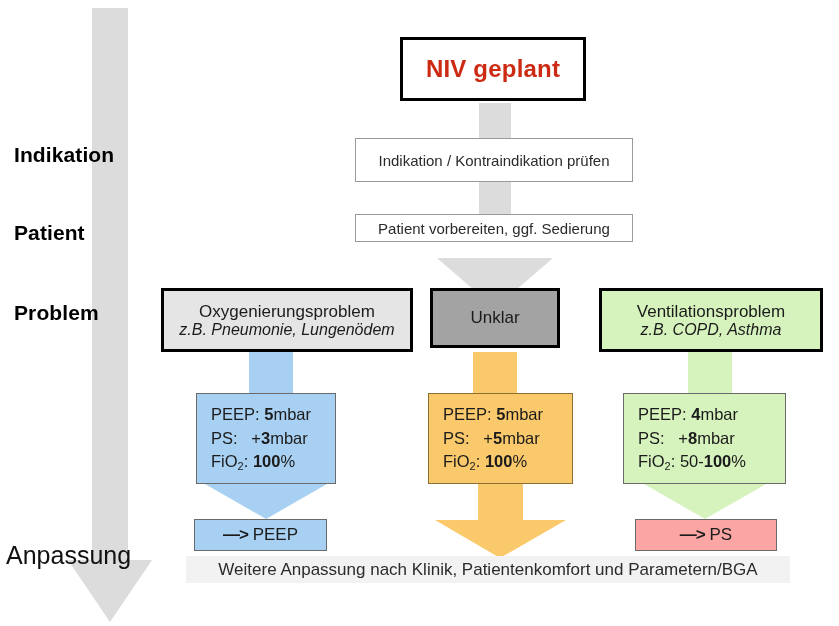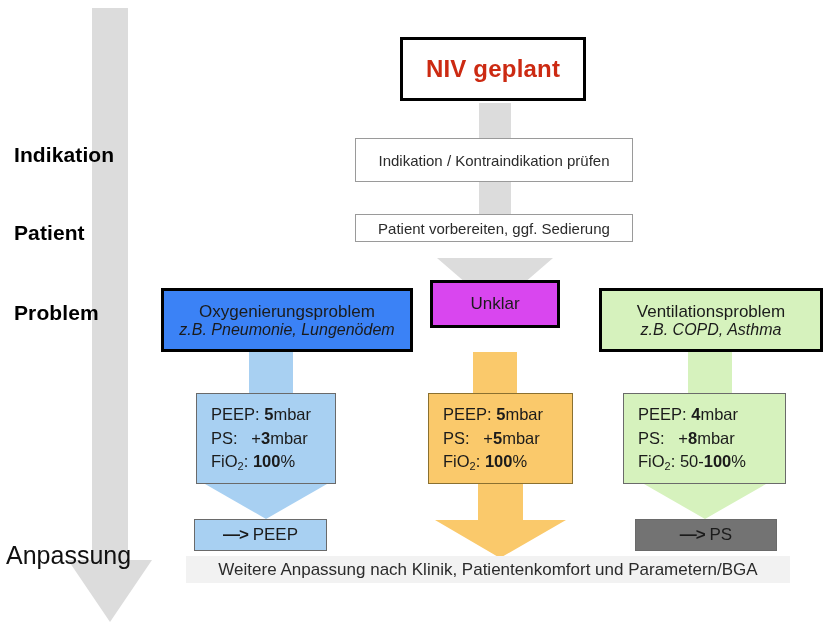--- a/index.html
+++ b/index.html
@@ -141,38 +141,38 @@
   <div class="conn" style="left:479px; top:182px; width:32px; height:32px; background:#dcdcdc;"></div>
 
   <div class="box box-plain" style="left:355px; top:214px; width:278px; height:28px;">
     <span>Patient vorbereiten, ggf. Sedierung</span>
   </div>
 
   <svg class="conn" style="left:437px; top:258px; width:116px; height:32px;" viewBox="0 0 116 32" preserveAspectRatio="none">
     <polygon points="0,0 116,0 79,32 37,32" fill="#dcdcdc"></polygon>
   </svg>
 
-  <div class="box box-problem" style="left:161px; top:288px; width:252px; height:64px; background:#3b82f6;">
+  <div class="box box-problem" style="left:161px; top:288px; width:252px; height:64px; background:#e5e5e5;">
     <span class="p-main">Oxygenierungsproblem</span>
     <span class="p-sub">z.B. Pneumonie, Lungenödem</span>
   </div>
   <div class="conn" style="left:249px; top:352px; width:44px; height:41px; background:#a8d0f2;"></div>
   <div class="box box-params" style="left:196px; top:393px; width:140px; height:91px; background:#a8d0f2;">
     <span class="row"><span>PEEP: </span><b>5</b><span>mbar</span></span>
     <span class="row"><span>PS:   +</span><b>3</b><span>mbar</span></span>
     <span class="row"><span>FiO</span><sub>2</sub><span>: </span><span></span><b>100</b><span>%</span></span>
   </div>
   <svg class="conn" style="left:205px; top:484px; width:122px; height:35px;" viewBox="0 0 122 35" preserveAspectRatio="none">
     <polygon points="0,0 122,0 61,35" fill="#a8d0f2"></polygon>
   </svg>
   <div class="box box-result" style="left:194px; top:519px; width:133px; height:32px; background:#a8d0f2;">
     <span><span class="arr">—&gt;</span><span> PEEP</span></span>
   </div>
 
-  <div class="box box-problem" style="left:430px; top:280px; width:130px; height:48px; background:#d946ef;">
+  <div class="box box-problem" style="left:430px; top:288px; width:130px; height:60px; background:#a3a3a3;">
     <span class="p-main">Unklar</span>
   </div>
   <div class="conn" style="left:473px; top:352px; width:44px; height:41px; background:#fac96b;"></div>
   <div class="box box-params" style="left:428px; top:393px; width:145px; height:91px; background:#fac96b; border-color:#8a7030;">
     <span class="row"><span>PEEP: </span><b>5</b><span>mbar</span></span>
     <span class="row"><span>PS:   +</span><b>5</b><span>mbar</span></span>
     <span class="row"><span>FiO</span><sub>2</sub><span>: </span><span></span><b>100</b><span>%</span></span>
   </div>
   <svg class="conn" style="left:435px; top:484px; width:131px; height:74px;" viewBox="0 0 131 74" preserveAspectRatio="none">
     <polygon points="43,0 88,0 88,36 131,36 65,74 0,36 43,36" fill="#fac96b"></polygon>
@@ -184,21 +184,21 @@
   </div>
   <div class="conn" style="left:688px; top:352px; width:44px; height:41px; background:#d6f2bd;"></div>
   <div class="box box-params" style="left:623px; top:393px; width:163px; height:91px; background:#d6f2bd;">
     <span class="row"><span>PEEP: </span><b>4</b><span>mbar</span></span>
     <span class="row"><span>PS:   +</span><b>8</b><span>mbar</span></span>
     <span class="row"><span>FiO</span><sub>2</sub><span>: </span><span>50-</span><b>100</b><span>%</span></span>
   </div>
   <svg class="conn" style="left:644px; top:484px; width:122px; height:35px;" viewBox="0 0 122 35" preserveAspectRatio="none">
     <polygon points="0,0 122,0 61,35" fill="#d6f2bd"></polygon>
   </svg>
-  <div class="box box-result" style="left:635px; top:519px; width:142px; height:32px; background:#737373;">
+  <div class="box box-result" style="left:635px; top:519px; width:142px; height:32px; background:#fca5a5;">
     <span><span class="arr">—&gt;</span><span> PS</span></span>
   </div>
 
   <div id="footer-bar" style="left:186px; top:556px; width:604px; height:27px;">
     <span>Weitere Anpassung nach Klinik, Patientenkomfort und Parametern/BGA</span>
   </div>
 
 </div>
 
 </body></html>

